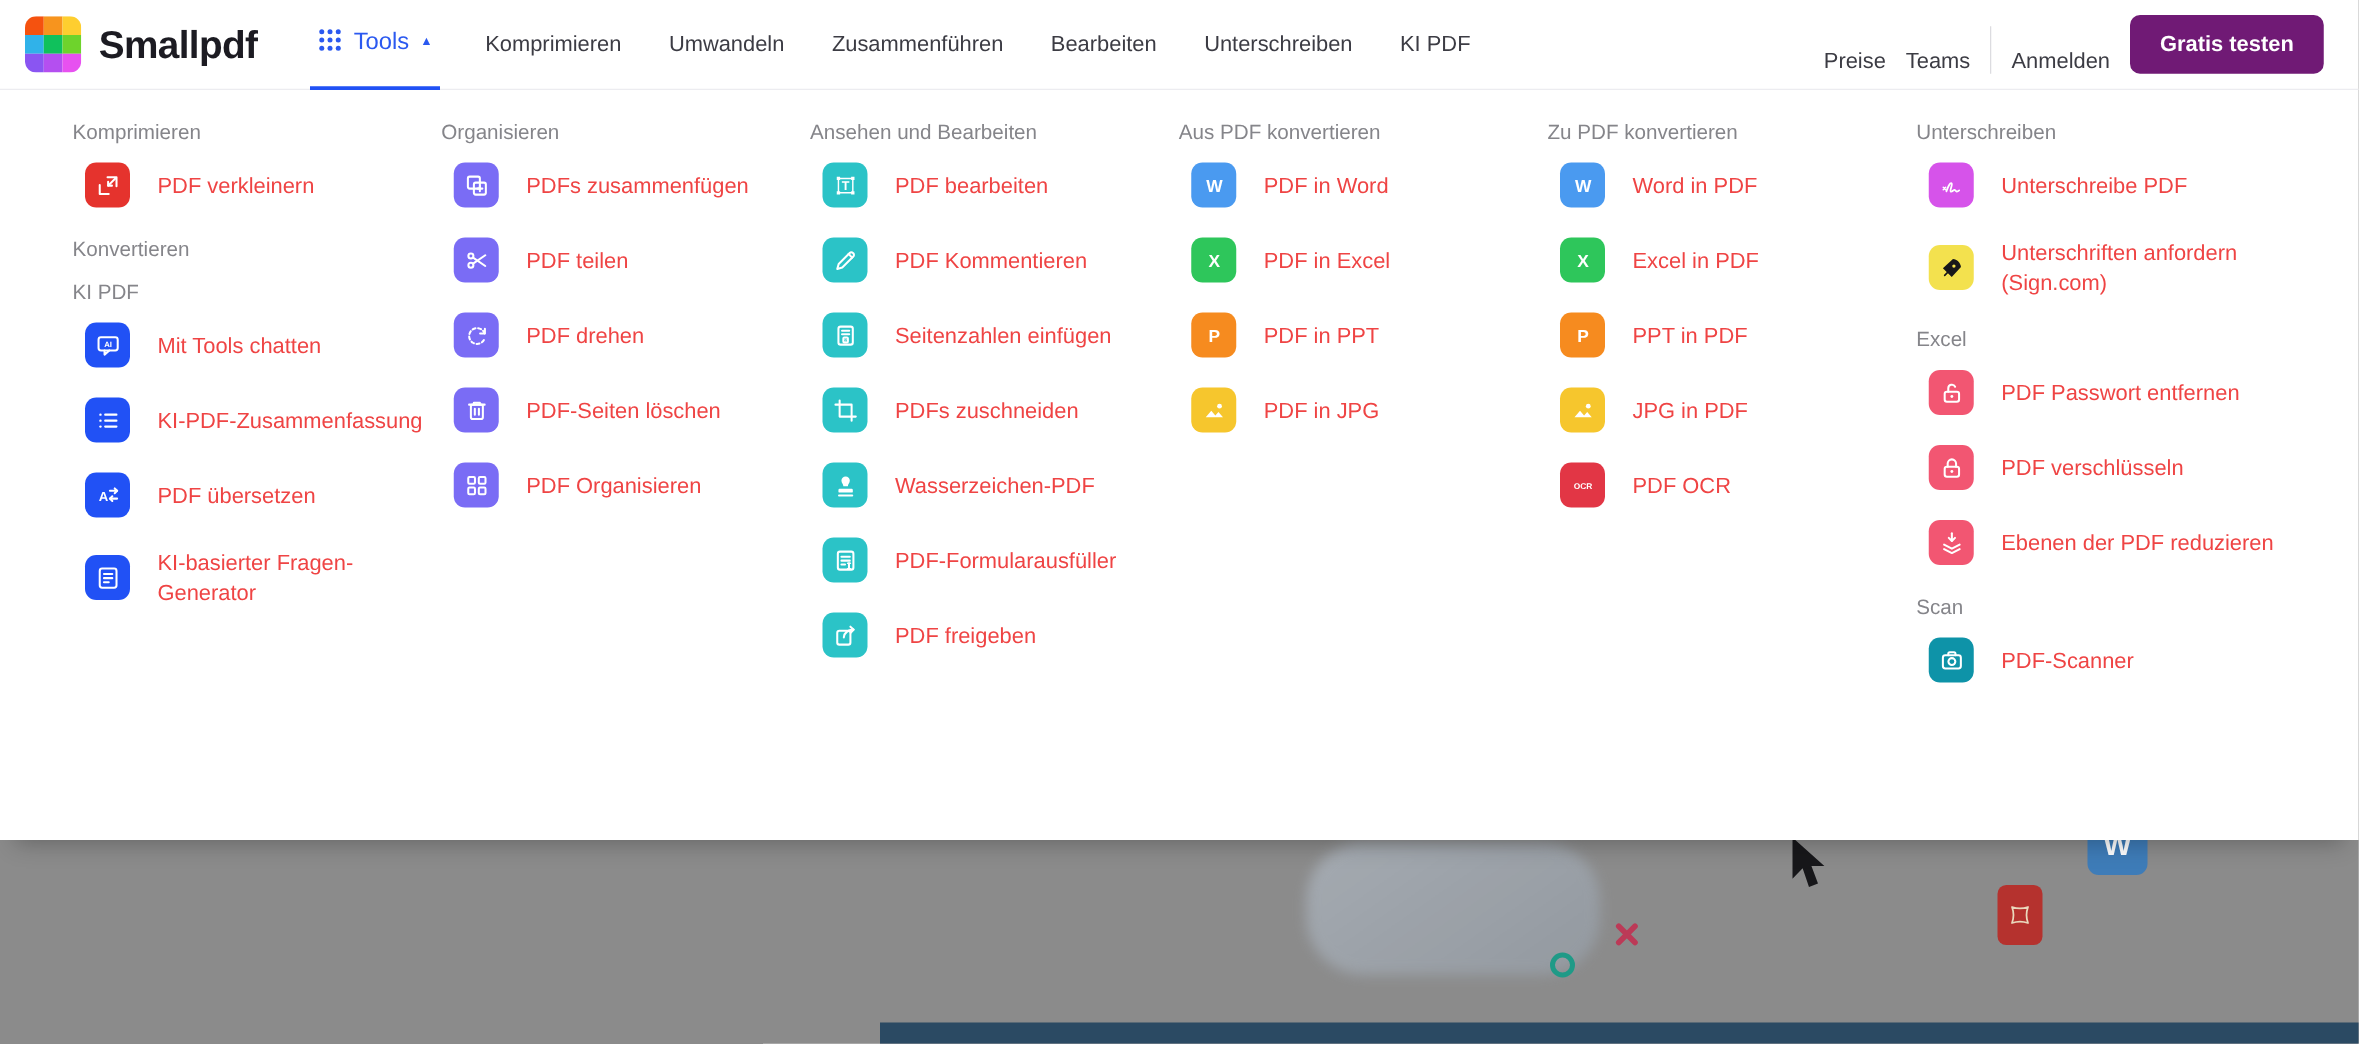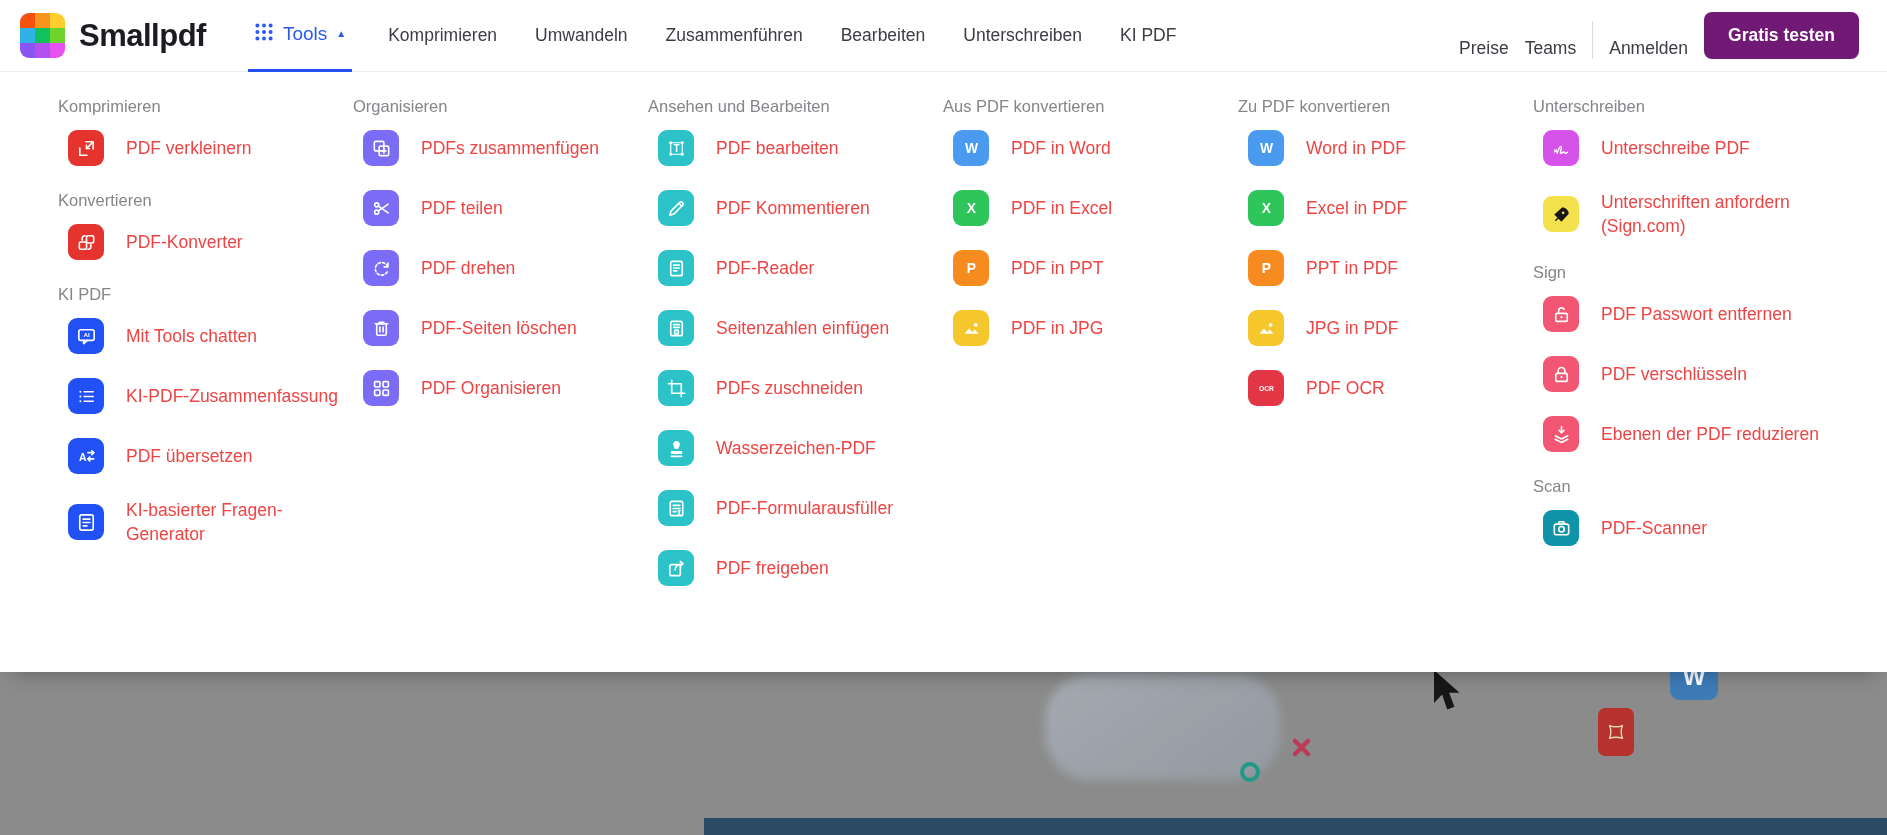--- a/index.html
+++ b/index.html
@@ -115,31 +115,20 @@
           <svg viewBox="0 0 24 24" width="23" height="23" fill="none" stroke="#fff" stroke-width="1.7" stroke-linecap="round" stroke-linejoin="round">
             <path d="M5 11.5V19h7.5"></path>
             <path d="M19 12.5V5h-7.5"></path>
             <path d="M17.8 6.2L12 12"></path>
             <path d="M12 8.8V12h3.2"></path>
           </svg>
         </span>
         <span class="menu-item-label">PDF verkleinern</span>
       </div>
       <div class="menu-header">Konvertieren</div>
-      <div class="menu-item">
-        <span class="tool-icon" style="background: rgb(229, 51, 45);">
-          <svg viewBox="0 0 24 24" width="23" height="23" fill="none" stroke="#fff" stroke-width="1.7" stroke-linecap="round" stroke-linejoin="round">
-            <rect x="4.5" y="11.5" width="7.5" height="7.5" rx="1.5"></rect>
-            <rect x="12" y="5" width="7.5" height="7.5" rx="1.5"></rect>
-            <path d="M7.5 9.5v-2A2.5 2.5 0 0 1 10 5h.5"></path>
-            <path d="M16.5 14.5v2a2.5 2.5 0 0 1-2.5 2.5h-.5"></path>
-          </svg>
-        </span>
-        <span class="menu-item-label">PDF-Konverter</span>
-      </div>
       <div class="menu-header">KI PDF</div>
       <div class="menu-item">
         <span class="tool-icon" style="background: rgb(33, 81, 245);">
           <svg viewBox="0 0 24 24" width="23" height="23" fill="none" stroke="#fff" stroke-width="1.7" stroke-linecap="round" stroke-linejoin="round">
             <rect x="4" y="5" width="16" height="11" rx="2"></rect>
             <path d="M9 16v3.5L13 16"></path>
             <text x="12" y="13" text-anchor="middle" font-size="6.5" font-weight="700" fill="#fff" stroke="none" font-family="Liberation Sans,sans-serif">AI</text>
           </svg>
         </span>
         <span class="menu-item-label">Mit Tools chatten</span>
@@ -256,31 +245,20 @@
             <path d="M5 19l1.2-4.2 9.2-9.2a1.9 1.9 0 0 1 2.7 0l.3.3a1.9 1.9 0 0 1 0 2.7l-9.2 9.2L5 19z"></path>
             <path d="M14.5 6.5l3 3"></path>
           </svg>
         </span>
         <span class="menu-item-label">PDF Kommentieren</span>
       </div>
       <div class="menu-item">
         <span class="tool-icon" style="background: rgb(43, 195, 199);">
           <svg viewBox="0 0 24 24" width="23" height="23" fill="none" stroke="#fff" stroke-width="1.7" stroke-linecap="round" stroke-linejoin="round">
             <rect x="6" y="4.5" width="12" height="15" rx="1.8"></rect>
-            <path d="M9 8.5h6"></path>
-            <path d="M9 11.5h6"></path>
-            <path d="M9 14.5h3.5"></path>
-          </svg>
-        </span>
-        <span class="menu-item-label">PDF-Reader</span>
-      </div>
-      <div class="menu-item">
-        <span class="tool-icon" style="background: rgb(43, 195, 199);">
-          <svg viewBox="0 0 24 24" width="23" height="23" fill="none" stroke="#fff" stroke-width="1.7" stroke-linecap="round" stroke-linejoin="round">
-            <rect x="6" y="4.5" width="12" height="15" rx="1.8"></rect>
             <path d="M9 8h6"></path>
             <path d="M9 10.8h6"></path>
             <rect x="10.1" y="13.6" width="3.8" height="4.2" rx="0.8"></rect>
             <text x="12" y="17" text-anchor="middle" font-size="3.8" fill="#fff" stroke="none" font-family="Liberation Sans,sans-serif">2</text>
           </svg>
         </span>
         <span class="menu-item-label">Seitenzahlen einfügen</span>
       </div>
       <div class="menu-item">
         <span class="tool-icon" style="background: rgb(43, 195, 199);">
@@ -419,21 +397,21 @@
       <div class="menu-item">
         <span class="tool-icon" style="background: rgb(243, 225, 78);">
           <svg viewBox="0 0 24 24" width="23" height="23" fill="none" stroke="#fff" stroke-width="1.7" stroke-linecap="round" stroke-linejoin="round">
             <path d="M12.9 4.4c3.3.2 6.5 3.4 6.7 6.7l-7.7 8.4-7.4-7.4 8.4-7.7z" fill="#17171a" stroke="none"></path>
             <circle cx="13.7" cy="10.3" r="1.4" fill="#f3e14e" stroke="none"></circle>
             <path d="M6 18l4.2-4.2" stroke="#17171a" stroke-width="1.4"></path>
           </svg>
         </span>
         <span class="menu-item-label">Unterschriften anfordern (Sign.com)</span>
       </div>
-      <div class="menu-header">Sign</div>
+      <div class="menu-header">Excel</div>
       <div class="menu-item">
         <span class="tool-icon" style="background: rgb(242, 86, 114);">
           <svg viewBox="0 0 24 24" width="23" height="23" fill="none" stroke="#fff" stroke-width="1.7" stroke-linecap="round" stroke-linejoin="round">
             <rect x="6" y="10.8" width="12" height="8.4" rx="1.8"></rect>
             <path d="M9 10.8V8a3 3 0 0 1 5.7-1.3"></path>
             <circle cx="12" cy="14.8" r="1.2" fill="#fff" stroke="none"></circle>
           </svg>
         </span>
         <span class="menu-item-label">PDF Passwort entfernen</span>
       </div>

